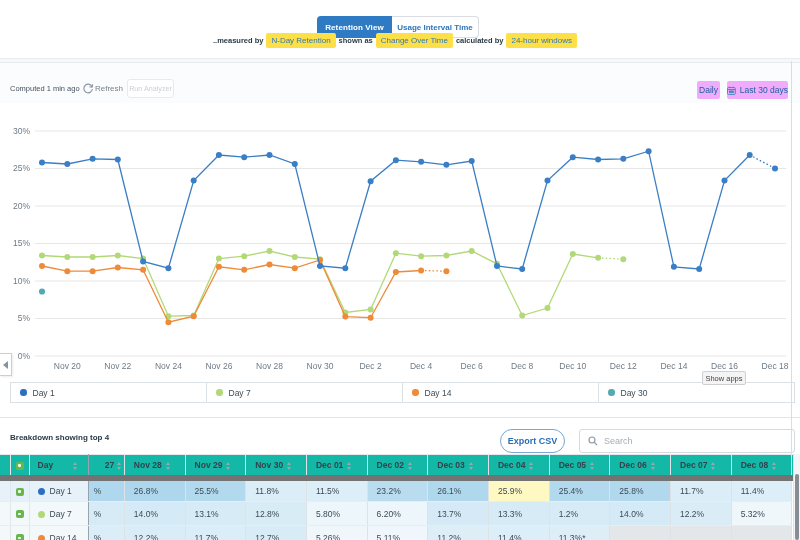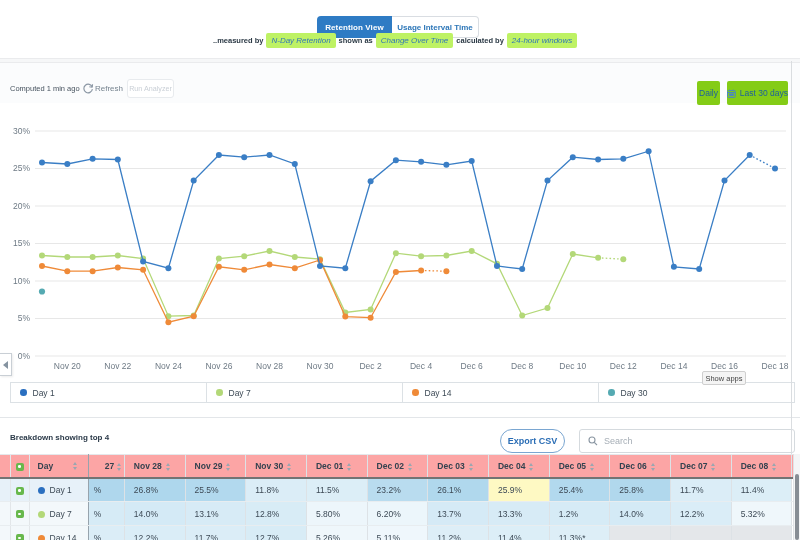--- a/index.html
+++ b/index.html
@@ -8,35 +8,35 @@
 
 
 .tabs { position:absolute; left:317px; top:8px; height:22px; display:flex;margin-top:8px; }
 .tab1 { width:75px; background:#2e7bc4; color:#fff; font-size:8px; font-weight:bold;
   border-radius:4px 0 0 4px; display:flex; align-items:center; justify-content:center; letter-spacing:.1px; }
 .tab2 { width:87px; background:#fff; color:#2e77b8; font-size:8px; font-weight:bold;
   border:1px solid #d9dde2; border-left:none; border-radius:0 4px 4px 0;
   display:flex; align-items:center; justify-content:center; }
 .subrow { position:absolute; left:213px; top:33px; height:15px; display:flex; align-items:center; }
 .subrow .lbl { font-size:7.5px; font-weight:bold; color:#2b3945; }
-.subrow .chip { font-size:8px; color:#3277b5; background:#bef264; border-radius:2px;
-  padding:3px 5px; margin:0 3px;font-style:italic; }
+.subrow .chip { font-size:8px; color:#3277b5; background:#fde047; border-radius:2px;
+  padding:3px 5px; margin:0 3px; }
 .hdrline { position:absolute; left:0; top:58px; width:800px; height:1px; background:#eaebed; }
 .hdrline2 { position:absolute; left:0; top:62px; width:800px; height:1px; background:#eaebed; }
 .hdrband { position:absolute; left:0; top:59px; width:800px; height:3px; background:#f6f7f8; }
 
 
 .toolbar { position:absolute; left:0; top:63px; width:800px; height:40px; background:#fbfcfd; }
 .computed { position:absolute; left:10px; top:84px; font-size:7.5px; color:#46525e; }
 .refresh-ic { position:absolute; left:82px; top:82px; }
 .refresh-t { position:absolute; left:95px; top:84px; font-size:8px; color:#76838f; }
 .runbtn { position:absolute; left:127px; top:79px; width:47px; height:19px;
   border:1px solid #e8ebee; border-radius:3px; font-size:7.2px; color:#c9cfd6; white-space:nowrap;
   display:flex; align-items:center; justify-content:center; background:#fff; }
-.chipbtn { position:absolute; height:24px; background:#84cc16; border-radius:2px;
+.chipbtn { position:absolute; height:18px; background:#f0abfc; border-radius:2px;
   color:#1c5f9e; font-size:8.5px; white-space:nowrap; display:flex; align-items:center; justify-content:center; }
 .daily { left:697px; top:81px; width:23px; }
 .last30 { left:727px; top:81px; width:61px; }
 .last30 svg { margin-right:4px; }
 
 
 #chartsvg { position:absolute; left:0; top:103px; }
 .navtab { position:absolute; left:0; top:353px; width:12px; height:23px; background:#fff;
   border:1px solid #c9cfd5; border-left:none; box-shadow:1px 1px 2px rgba(0,0,0,.08); }
 .navtab::after { content:""; position:absolute; left:3px; top:7px;
@@ -60,21 +60,21 @@
 .searchbox { position:absolute; left:579px; top:429px; width:216px; height:24px; border:1px solid #d5dade;
   border-radius:3px; background:#fff; display:flex; align-items:center; }
 .searchbox svg { margin-left:8px; }
 .searchph { font-size:9px; color:#a6aeb6; margin-left:6px; }
 
 
 .tblwrap { position:absolute; left:0; top:454px; width:800px; height:86px; overflow:hidden; }
 table { border-collapse:collapse; table-layout:fixed; width:801px; }
 td { height:24px; font-size:8.5px; color:#3d4a56; border-bottom:1px solid #e8edf0;
   vertical-align:middle; padding:0; overflow:hidden; white-space:nowrap; }
-tr.hdr td { height:23px; border-bottom:2px solid #737373; border-top:1px solid #e4e8eb; background:#fca5a5; }
+tr.hdr td { height:23px; border-bottom:6px solid #737373; border-top:1px solid #e4e8eb; background:#14b8a6; }
 td.c0 { width:10px; }
 td.c1 { width:19px; border-left:1px solid #e2e6e9; text-align:center; }
 td.c2 { width:59px; border-left:1px solid #e2e6e9; border-right:1.5px solid #97a3ad; padding-left:8px; }
 td.c3 { width:36px; padding-left:5px; }
 td.cd { width:60.5px; border-left:1px solid #dde2e6; padding-left:9px; }
 td.cx { width:9px; border-left:1px solid #dde2e6; background:#fff; }
 .hlab { font-weight:bold; color:#33424f; }
 .appicon { display:inline-block; width:8px; height:8px; background:#67b84c; border-radius:2px;
   position:relative; vertical-align:middle; }
 .appicon::after { content:""; position:absolute; left:2.5px; top:2.5px; width:2.5px; height:2.5px;

